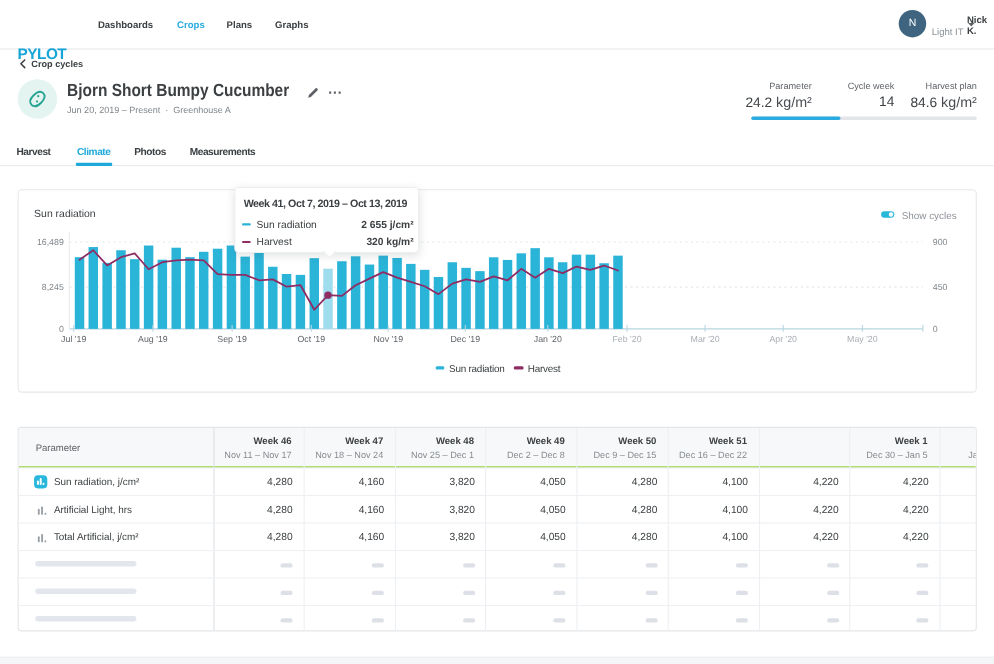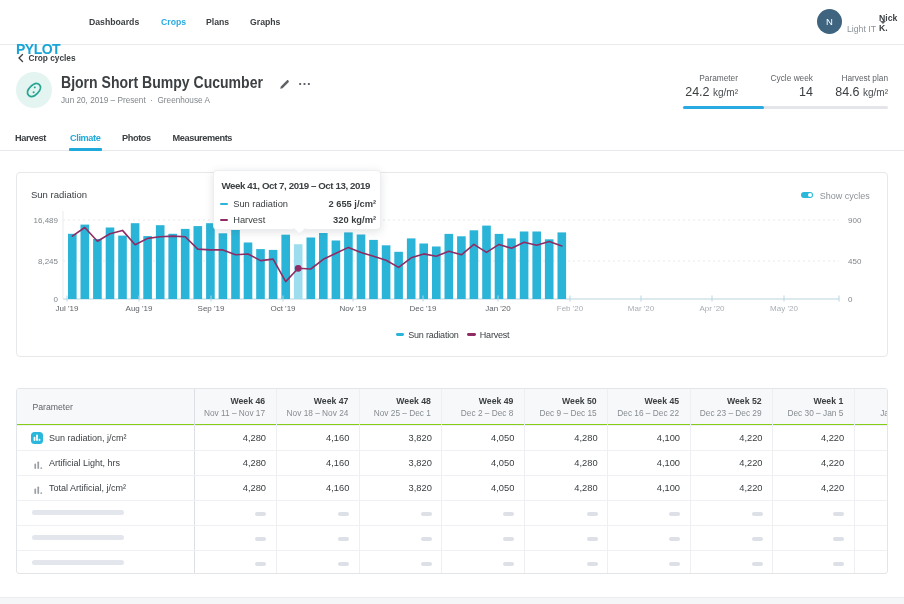--- a/index.html
+++ b/index.html
@@ -20,21 +20,21 @@
 #bcarrow { position:absolute; left:16px; top:52.5px; width:10px; height:10px; }
 #leafc { position:absolute; left:16px; top:72px; width:36px; height:36px; border-radius:50%; background:#e3f4f1; }
 #title { position:absolute; left:61px; top:74px; font-size:16px; font-weight:bold; color:#3c4043; transform:scaleX(0.877); transform-origin:left center; white-space:nowrap; }
 #pencil { position:absolute; left:279px; top:78.5px; width:11px; height:11px; }
 #dots { position:absolute; left:298px; top:76px; font-size:13px; letter-spacing:1px; color:#5f6368; font-weight:bold; }
 #subtitle { position:absolute; left:61px; top:95.5px; font-size:8.2px; color:#80868b; }
 
 
 .slabel { position:absolute; top:72.5px; font-size:8.3px; color:#5f6368; text-align:right; }
 .sval { position:absolute; top:85px; font-size:12.5px; color:#3c4043; text-align:right; }
-.sunit { font-size:10px; color:#4a4e52; }
+.sunit { font-size:13px; color:#4a4e52; }
 #pbar { position:absolute; left:683px; top:105.5px; width:205px; height:3px; border-radius:1.5px; background:#e3e5e8; }
 #pfill { position:absolute; left:0; top:0; width:81px; height:3px; border-radius:1.5px; background:#29abe2; }
 
 
 .tab { position:absolute; top:132.5px; font-size:9.2px; font-weight:bold; color:#3c4043; letter-spacing:-0.4px; }
 #tabline { position:absolute; left:0; top:150px; width:904px; height:1px; background:#e7e9ec; }
 #tabul { position:absolute; left:69px; top:148px; width:33px; height:2.5px; background:#1fa9da; border-radius:1px; }
 
 
 #card { position:absolute; left:16px; top:172px; width:872px; height:185px; border:1px solid #e6e8ea; border-radius:4px; background:#fff; }
@@ -254,26 +254,22 @@
         </div>
 <div class="hc wk" style="left:424.3px;width:82.5px;">
           <div class="wt">Week 49</div>
           <div class="wd">Dec 2 – Dec 8</div>
         </div>
 <div class="hc wk" style="left:506.8px;width:83.3px;">
           <div class="wt">Week 50</div>
           <div class="wd">Dec 9 – Dec 15</div>
         </div>
 <div class="hc wk" style="left:590.1px;width:82.4px;">
-          <div class="wt">Week 45</div>
+          <div class="wt">Week 51</div>
           <div class="wd">Dec 16 – Dec 22</div>
-        </div>
-<div class="hc wk" style="left:672.5px;width:82.5px;">
-          <div class="wt">Week 52</div>
-          <div class="wd">Dec 23 – Dec 29</div>
         </div>
 <div class="hc wk" style="left:755.0px;width:81.7px;">
           <div class="wt">Week 1</div>
           <div class="wd">Dec 30 – Jan 5</div>
         </div>
 <div class="hc wk" style="left:836.7px;width:35.3px;overflow:hidden;">
           <div class="wt">&nbsp;</div>
           <div class="wd" style="position:absolute;left:26.5px;top:18.5px;white-space:nowrap;text-align:left;">Jan 6 – Jan 12</div>
         </div>
       </div>

